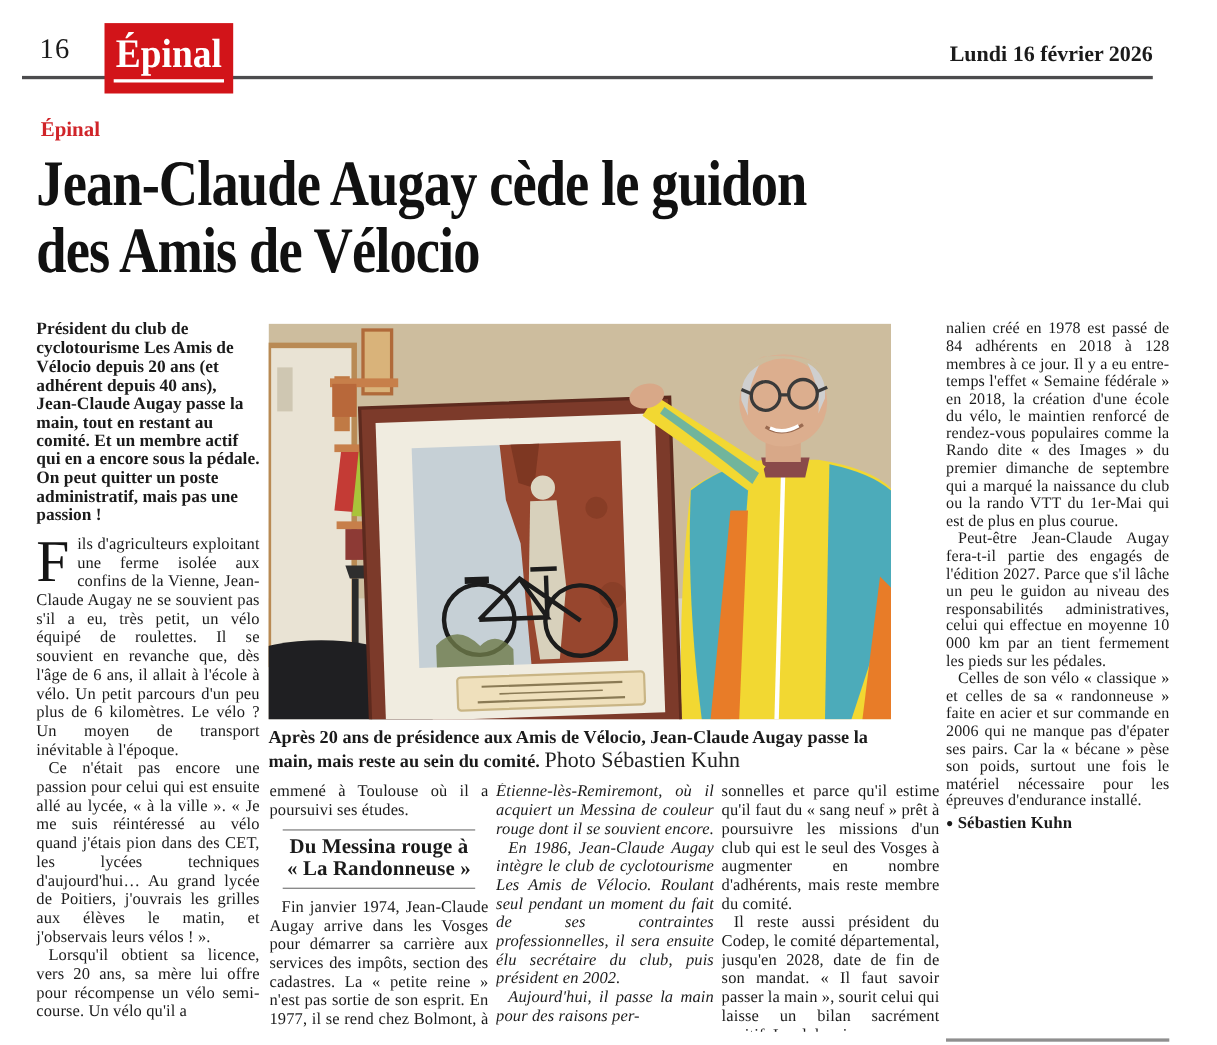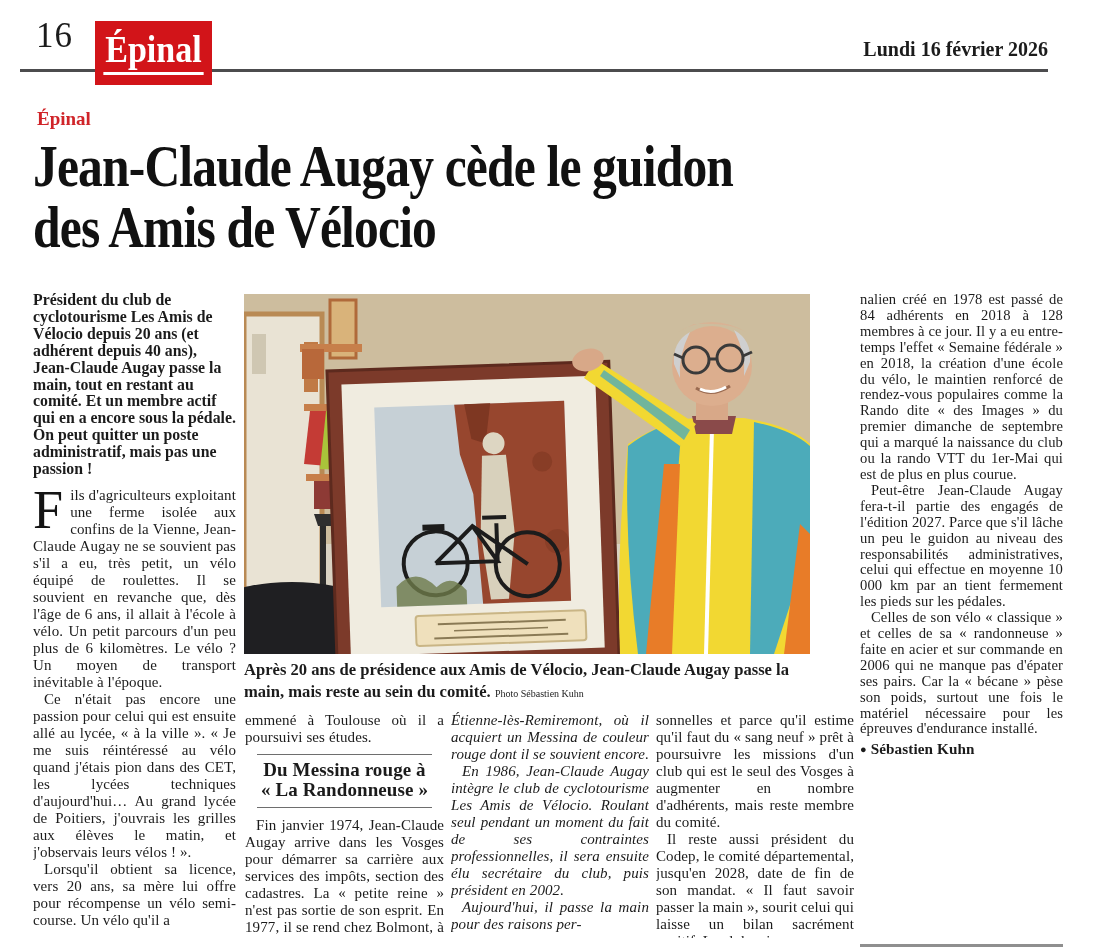--- a/index.html
+++ b/index.html
@@ -3,21 +3,21 @@
 <meta charset="utf-8">
 <style>
   * { margin:0; padding:0; box-sizing:border-box; }
   html,body { width:1106px; height:950px; }
   body {
     position:relative; background:#ffffff; color:#1b1b1b;
     font-family:"Liberation Serif", serif;
     overflow:hidden;
   }
   
-  .page-number { position:absolute; left:36px; top:16px; font-size:35px; letter-spacing:1px; }
+  .page-number { position:absolute; left:36px; top:30px; font-size:26px; letter-spacing:1px; }
   .header-rule { position:absolute; left:20px; top:69px; width:1028px; height:3px; background:#4c4c4e; z-index:1; }
   .logo-box {
     position:absolute; left:95px; top:21px; width:117px; height:64px;
     background:#d21419; z-index:2; display:flex; align-items:center; justify-content:center;
   }
   .logo-text {
     color:#ffffff; font-weight:bold; font-size:37px; line-height:1;
     border-bottom:3px solid #ffffff; padding:0 2px 4px 2px;
     transform:scaleX(.92); transform-origin:center;
   }
@@ -50,21 +50,21 @@
     font-weight:bold; font-size:19px; line-height:20px; text-indent:0 !important;
   }
   .byline { font-weight:bold; text-indent:0 !important; margin-top:4px !important; font-size:15.2px; }
   .byline .bullet { font-size:11px; vertical-align:1px; }
   .bottom-rule { position:absolute; left:860px; top:944px; width:203px; height:3px; background:#8f8f8f; }
   
   .photo-wrap { position:absolute; left:244px; top:294px; width:566px; height:360px; overflow:hidden; }
   .photo-wrap svg { display:block; }
   .caption { position:absolute; left:244px; top:659px; width:566px; font-size:16.6px; line-height:21.5px; }
   .caption .cap-bold { font-weight:bold;text-align:right; }
-  .caption .cap-credit { font-weight:normal; font-size:10px; color:#222; }
+  .caption .cap-credit { font-weight:normal; font-size:20px; color:#222; }
 </style>
 </head>
 <body>
 
 <div class="page-number">16</div>
 <div class="header-rule"></div>
 <div class="logo-box">
   <span class="logo-text">Épinal</span>
 </div>
 <div class="edition-date">Lundi 16 février 2026</div>

